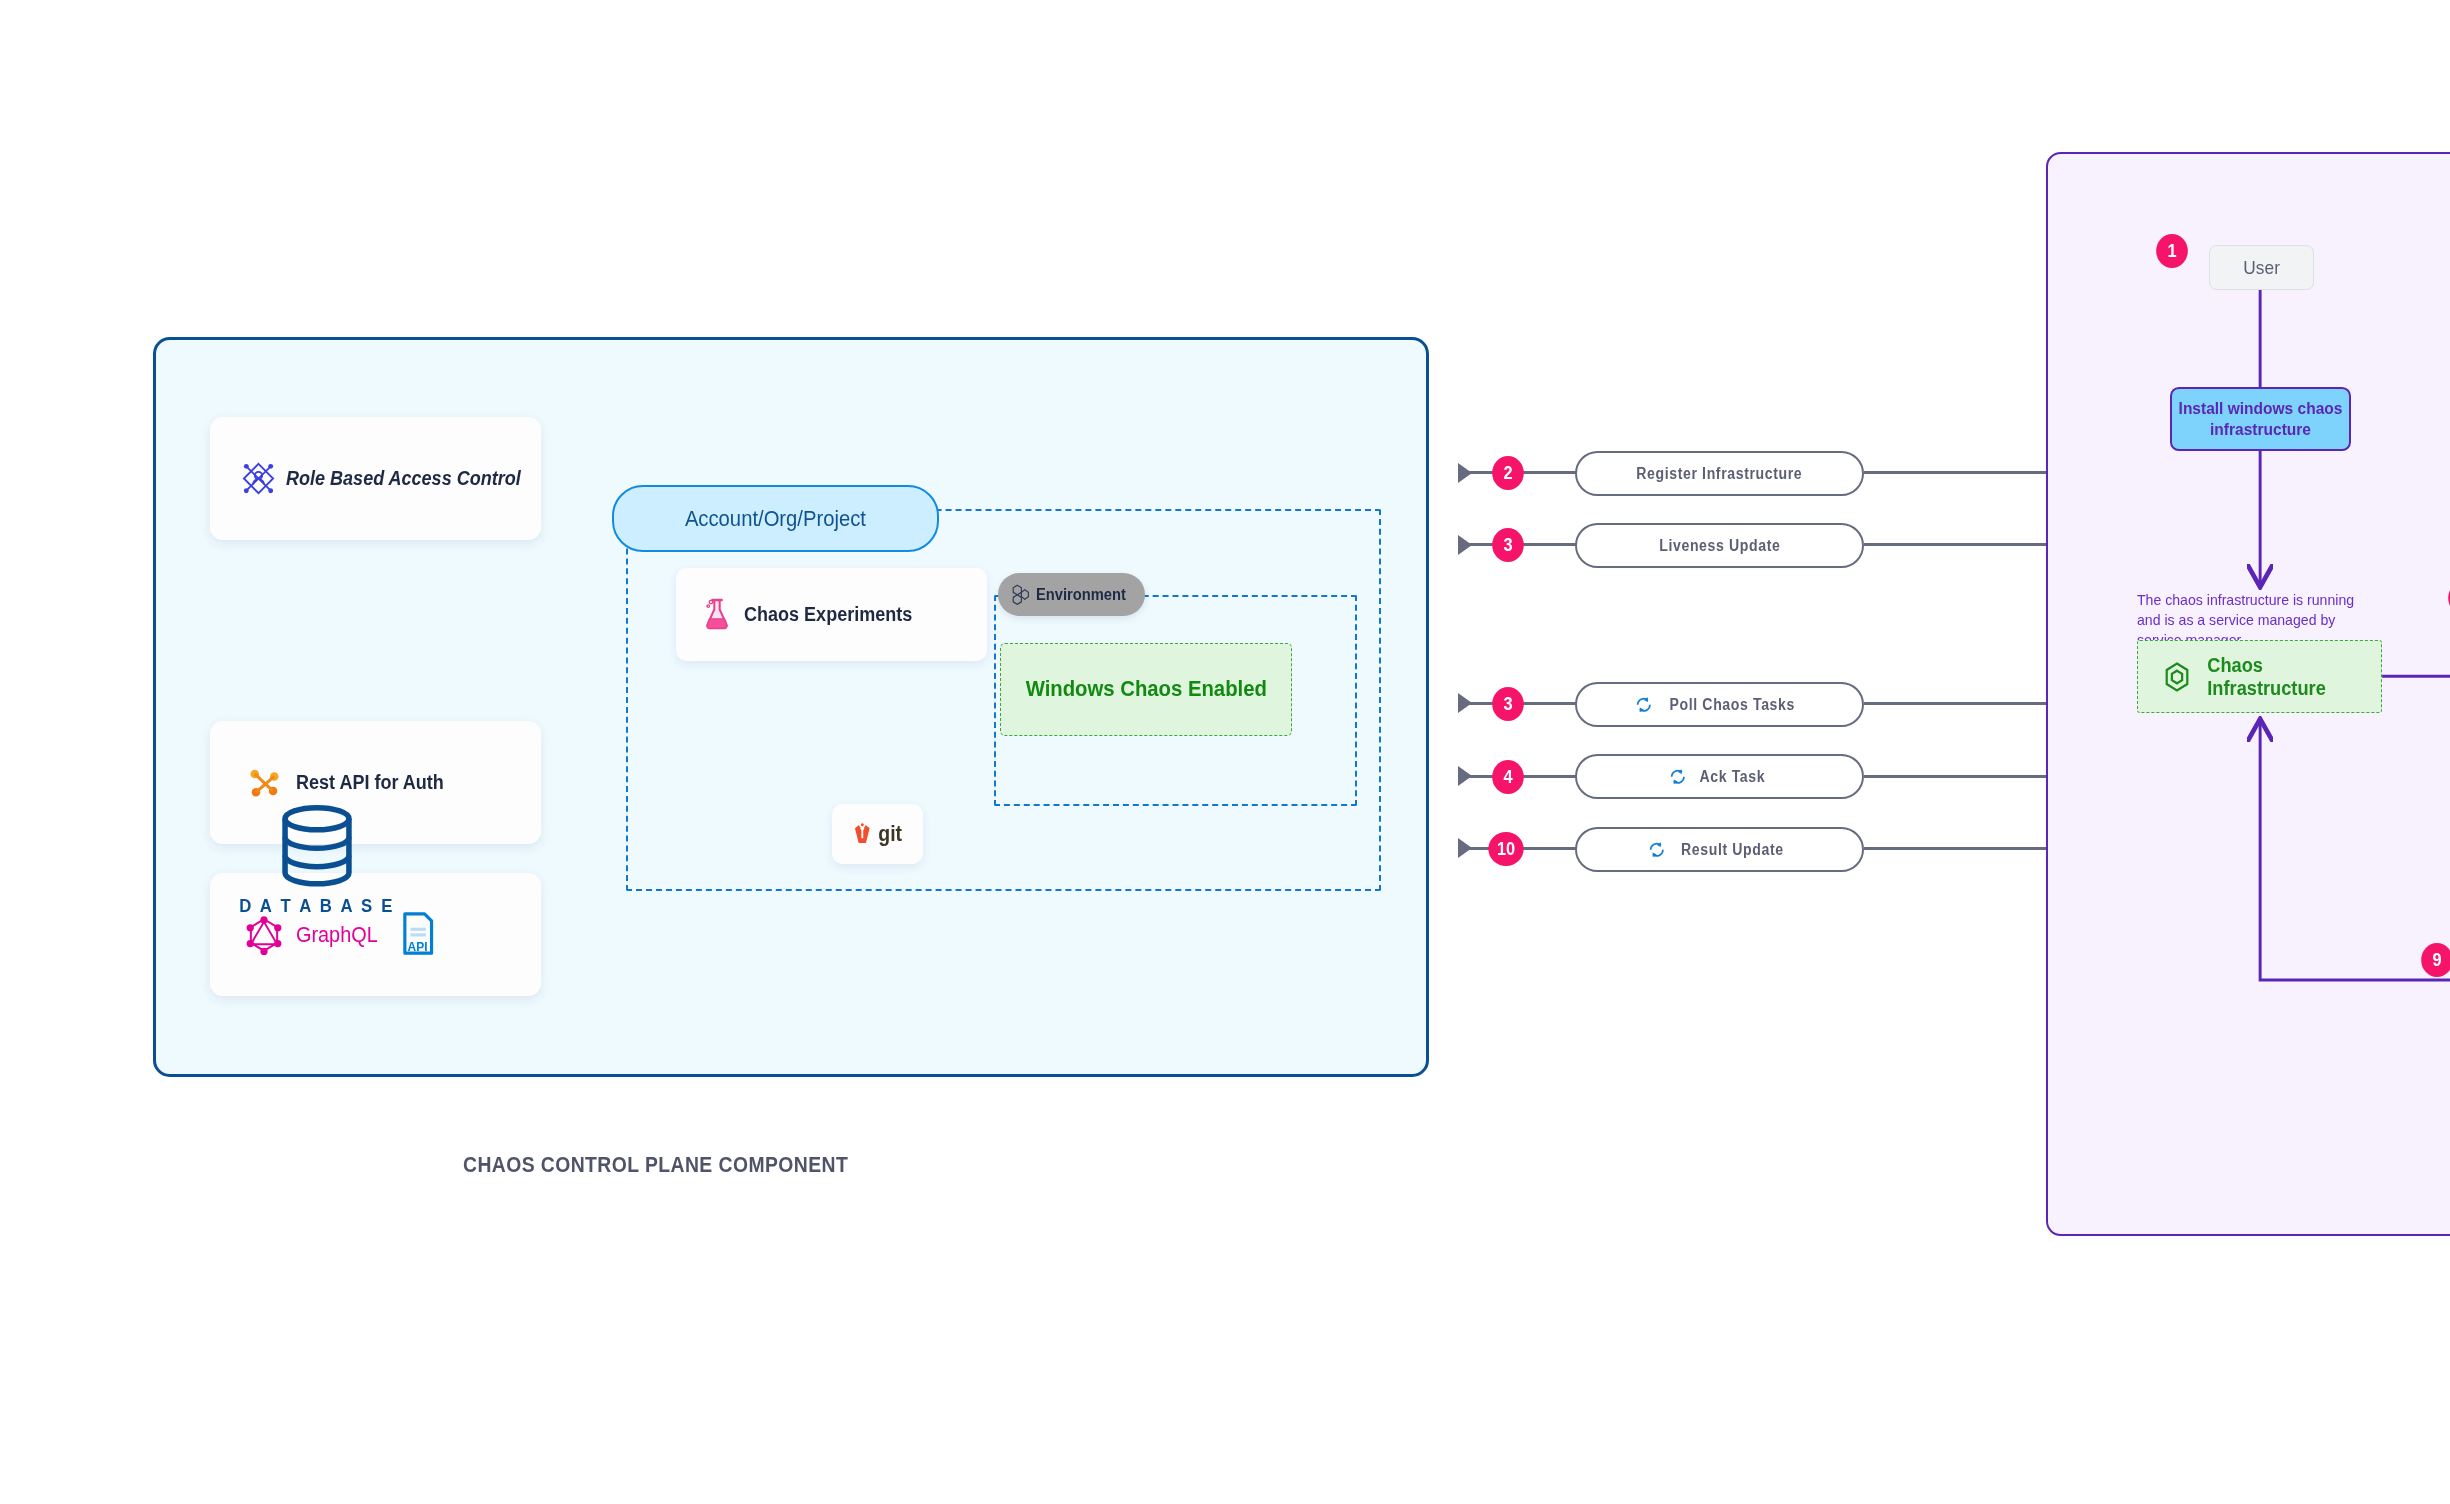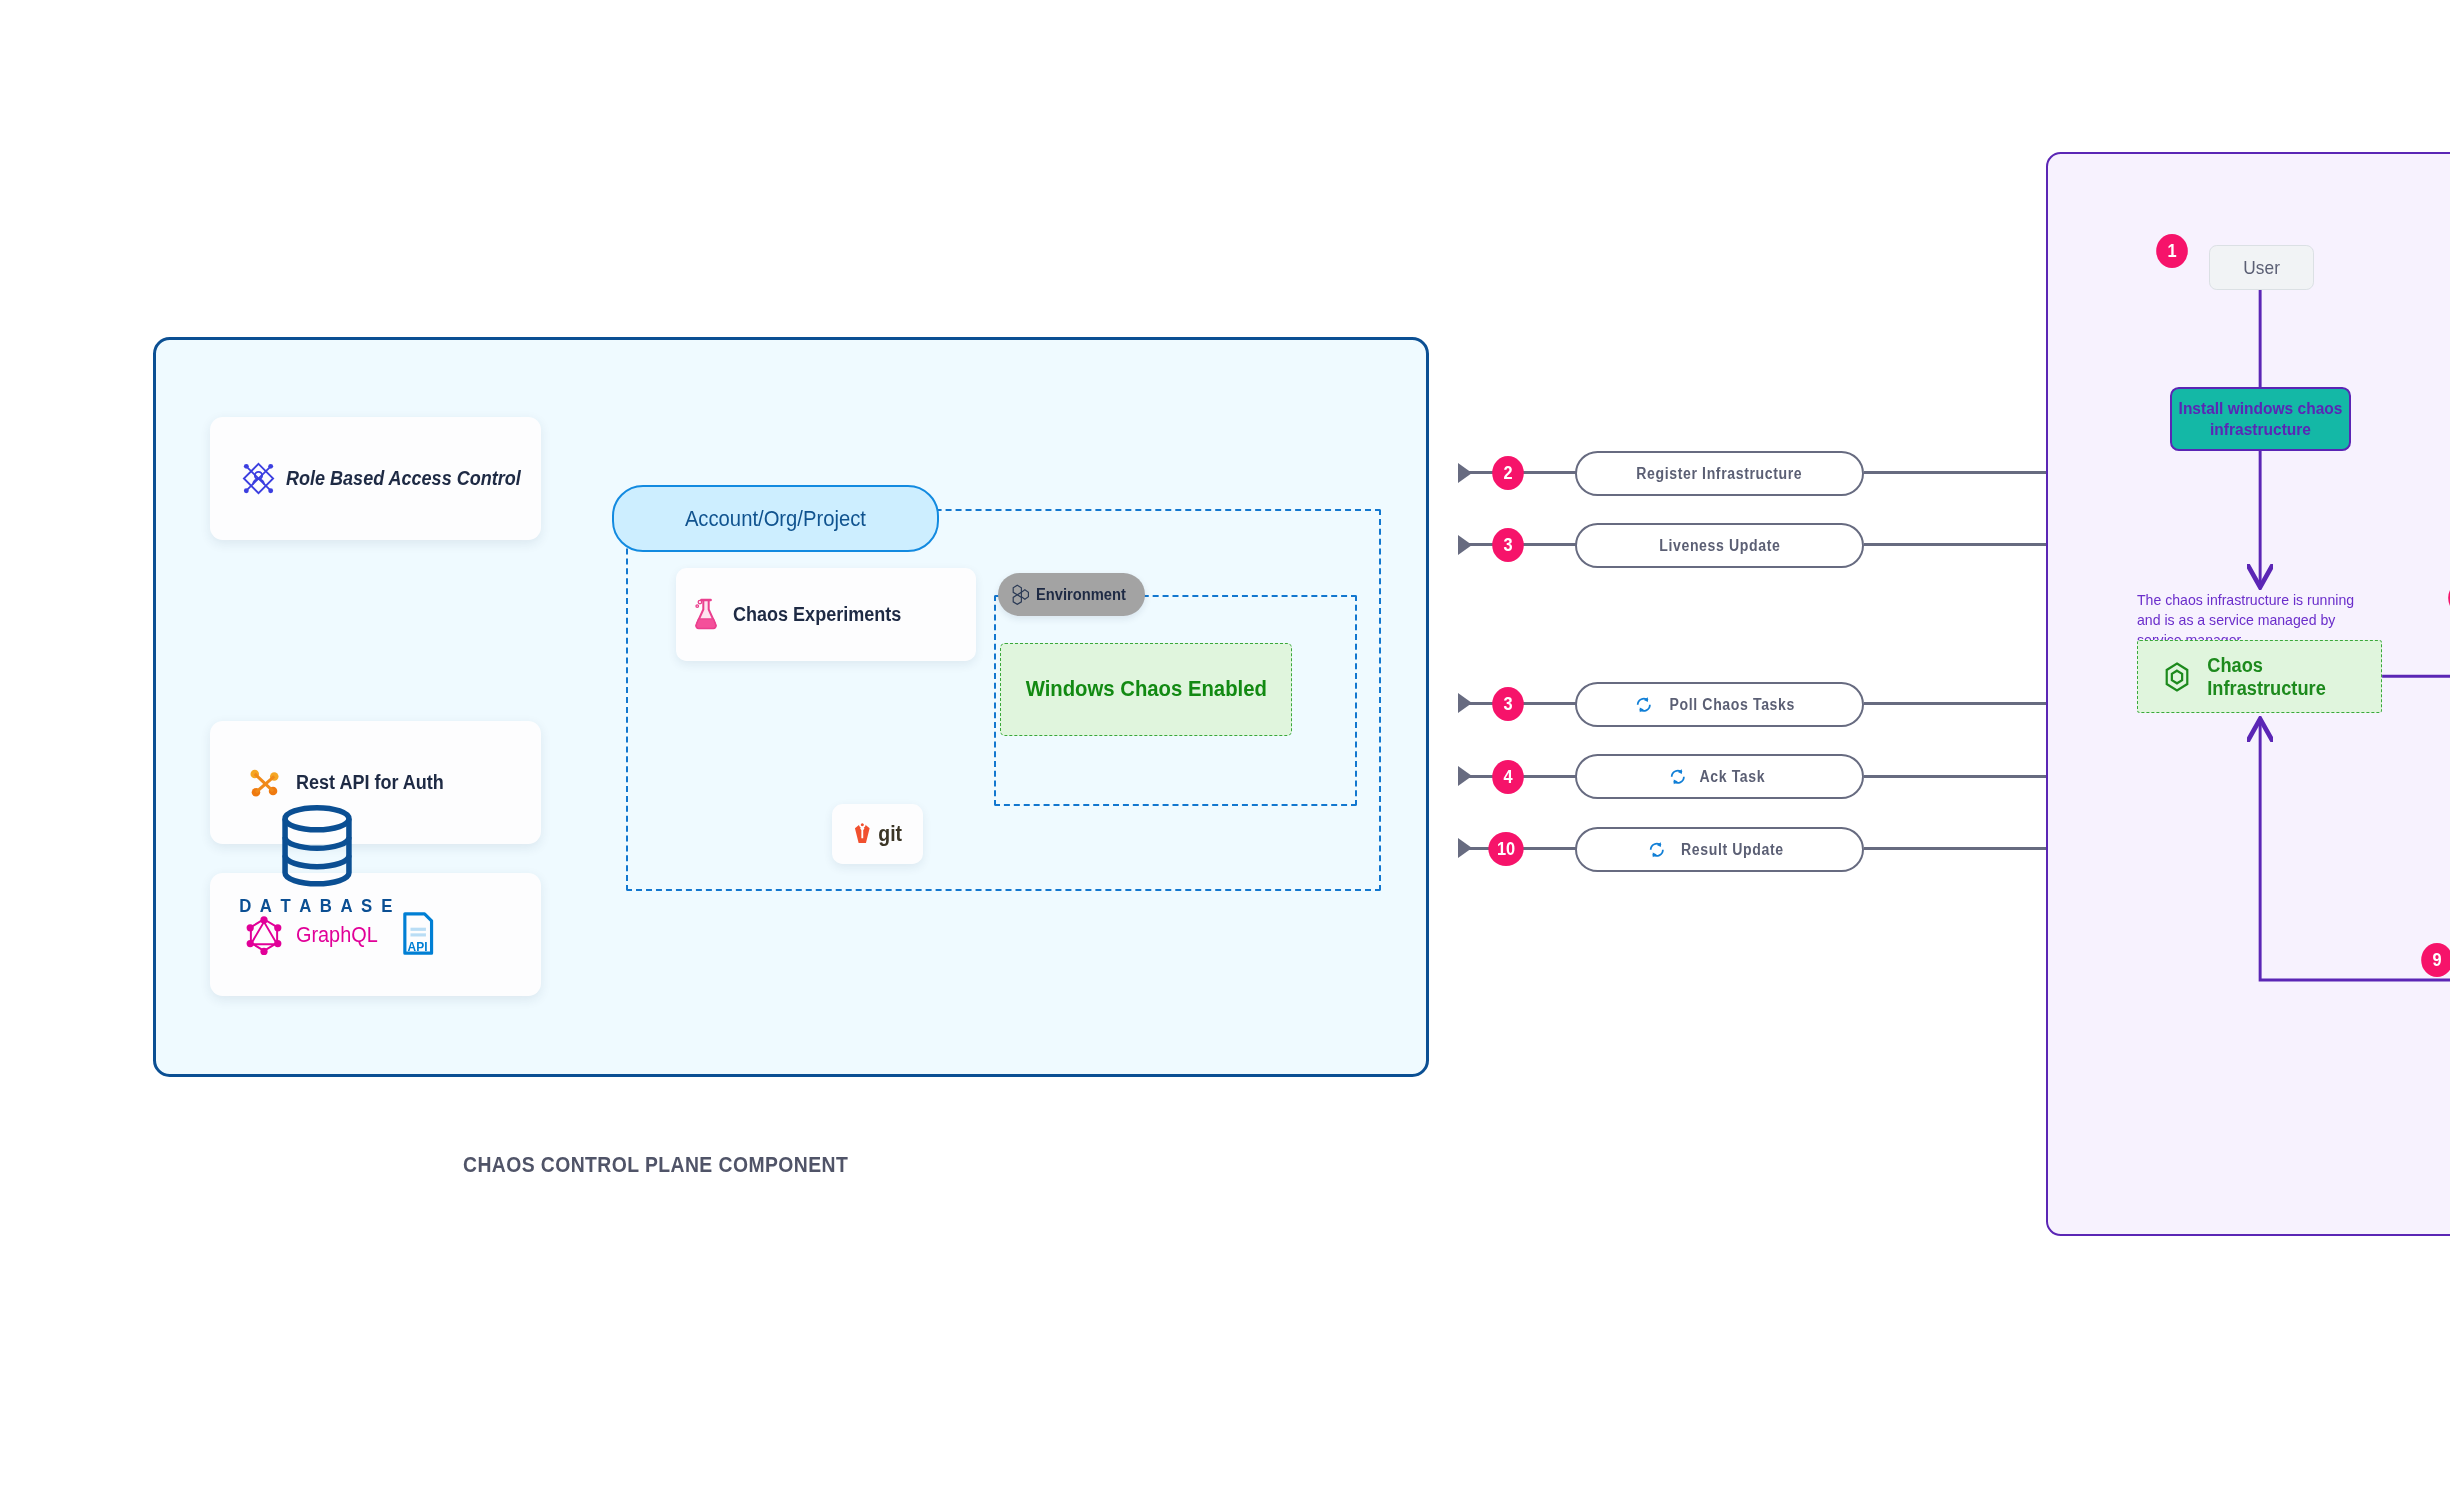--- a/index.html
+++ b/index.html
@@ -59,21 +59,21 @@
     border-bottom:10.8px solid transparent;border-right:14.7px solid #676b80;}
   .badge{position:absolute;width:34px;height:34px;border-radius:50%;background:#f6136a;
     color:#fff;display:flex;align-items:center;justify-content:center;font-size:17.6px;font-weight:bold;
     transform:scaleX(.93);}
   .conn-pill{position:absolute;height:45px;background:#fff;border:2px solid #676b80;
     border-radius:22.5px;display:flex;align-items:center;justify-content:center;gap:8.8px;box-sizing:border-box;}
   .conn-pill .txt{font-size:16px;font-weight:bold;color:#5b5f74;letter-spacing:0.7px;
     transform:scaleX(.88);white-space:nowrap;}
 
   
-  .exec-box{position:absolute;background:#14b8a6;border:2.9px solid #5b26b5;border-radius:8.8px;
+  .exec-box{position:absolute;background:#7dd3fc;border:2.9px solid #5b26b5;border-radius:8.8px;
     display:flex;align-items:center;text-align:center;box-sizing:border-box;}
   .exec-box span{font-size:16.7px;font-weight:bold;color:#5b26b5;line-height:1.28;transform:scaleX(.93);}
   .exec-note{position:absolute;font-size:15px;color:#6b2ecb;line-height:1.33;transform:scaleX(.94);
     transform-origin:left top;}
 
   #user-box{left:2209px;top:245px;width:103px;height:43px;background:#f1f3f5;border:1.5px solid #dbe0e4;
     border-radius:7.8px;display:flex;align-items:center;justify-content:center;}
   #user-box span{font-size:18.6px;color:#5b5f74;transform:scaleX(.93);}
 
   #install-box{left:2170px;top:387px;width:181px;height:64px;}
@@ -145,21 +145,21 @@
         <text x="26" y="57" font-family="Liberation Sans, sans-serif" font-size="17" font-weight="bold" fill="#007fd4" text-anchor="middle">API</text>
       </svg>
     </div>
   </div>
 
   <div id="aop-region" class="abs"></div>
   <div id="aop-pill" class="abs">
     <span>Account/Org/Project</span>
   </div>
 
-  <div class="inner-card" style="left:676px;top:568px;width:284px;height:93px;padding-left:16px;gap:12.7px;">
+  <div class="inner-card" style="left:676px;top:568px;width:284px;height:93px;padding-left:27px;gap:12.7px;">
     <div>
       <svg width="28" height="35" viewBox="0 0 40 52">
         <path d="M16 6v14L6 42a4 4 0 004 6h20a4 4 0 004-6L24 20V6z" fill="#fde3ef" stroke="#ea3f8e" stroke-width="3"></path>
         <path d="M9 34h22l3 8a4 4 0 01-4 6H10a4 4 0 01-4-6z" fill="#f4509a" stroke="#ea3f8e" stroke-width="2"></path>
         <line x1="13" y1="6" x2="27" y2="6" stroke="#ea3f8e" stroke-width="3.5" stroke-linecap="round"></line>
         <circle cx="11" cy="9" r="2.6" fill="none" stroke="#ea3f8e" stroke-width="2"></circle>
         <circle cx="7" cy="15" r="1.9" fill="none" stroke="#ea3f8e" stroke-width="2"></circle>
       </svg>
     </div>
     <div class="inner-label">Chaos Experiments</div>

